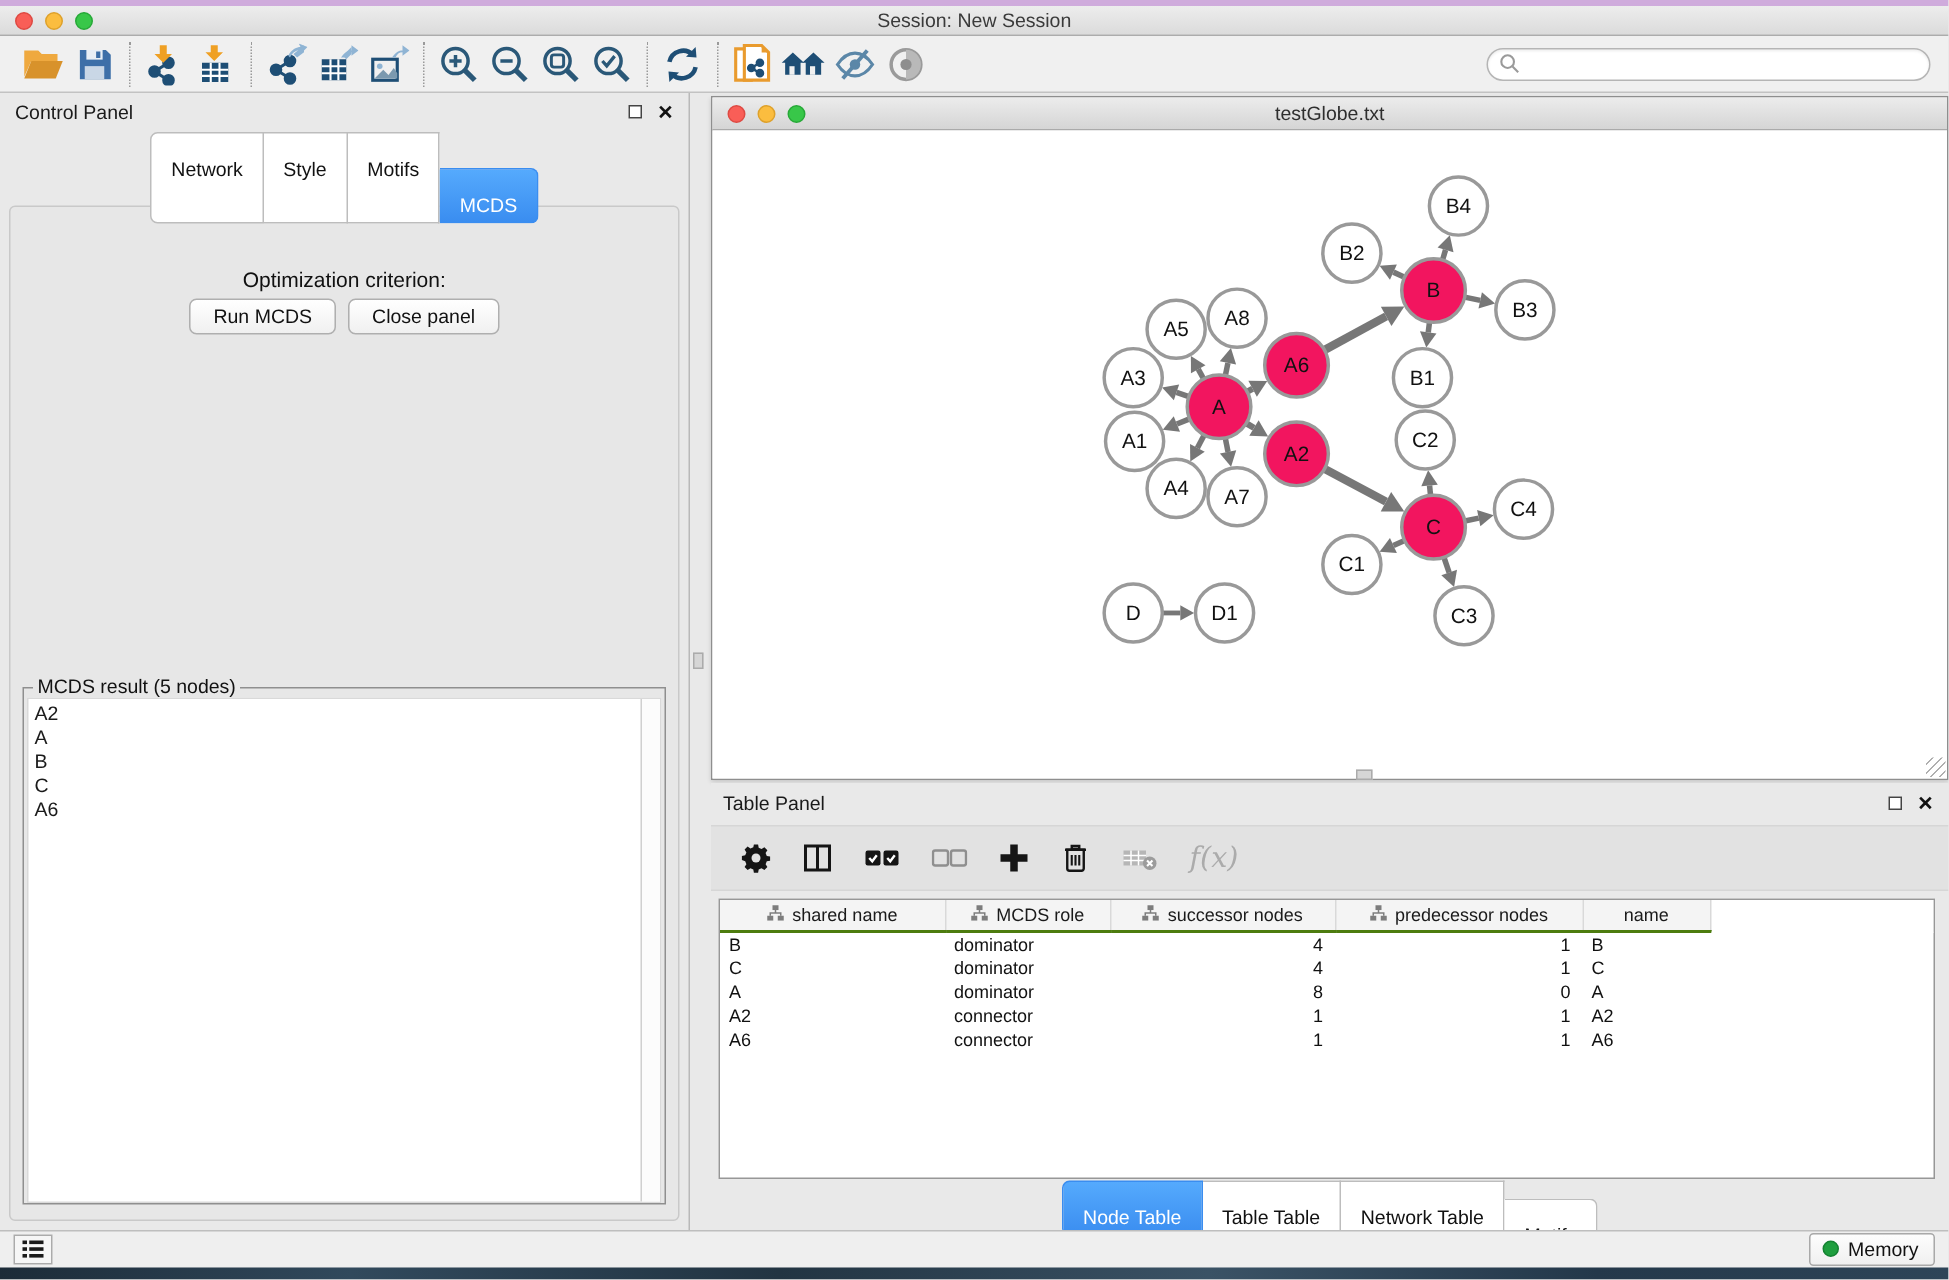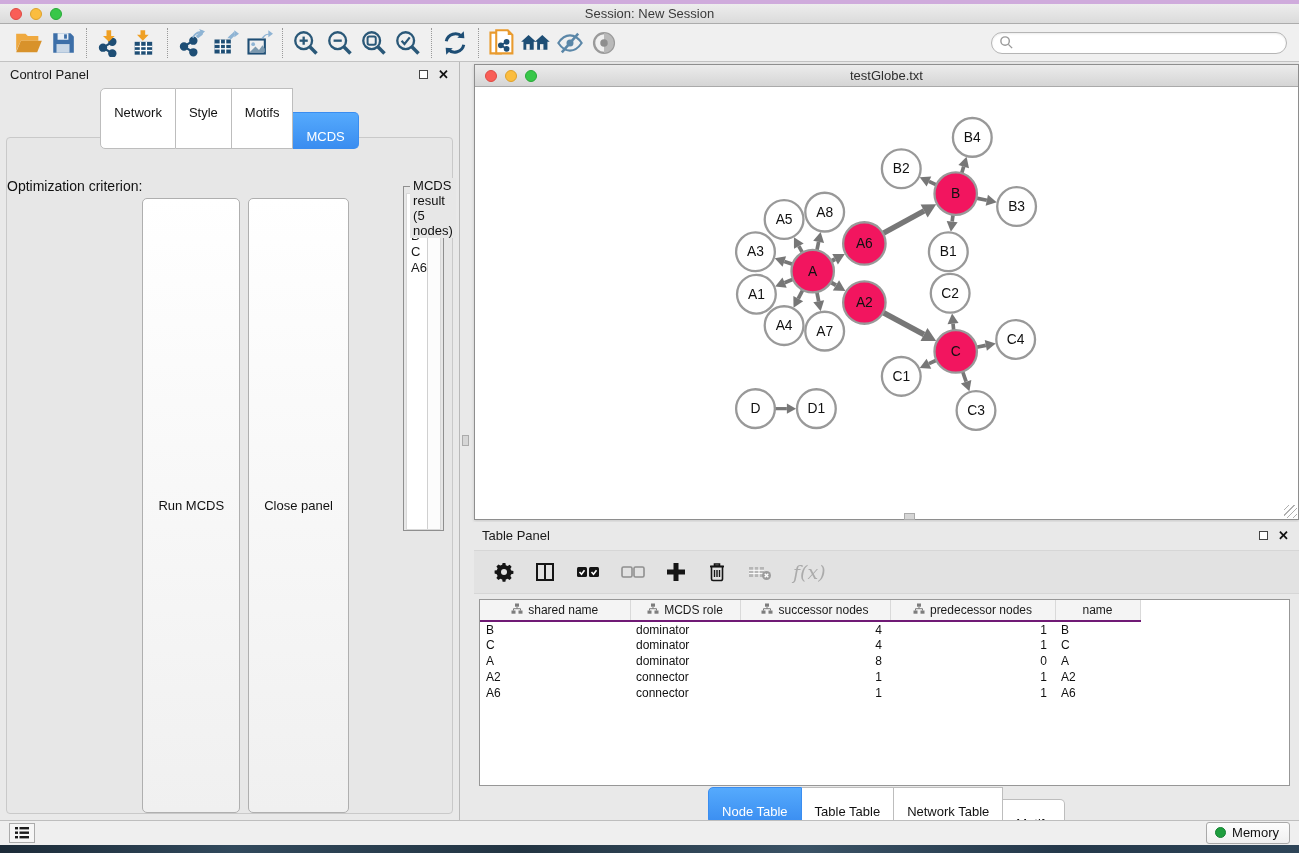--- a/index.html
+++ b/index.html
@@ -32,26 +32,26 @@
   .panel-header .hdr-icons { margin-left:auto; display:flex; align-items:center; gap:10px; }
   .float-ic { width:9px; height:9px; border:1.5px solid #444; display:inline-block; background:#fff; }
   .close-ic { font-size:13px; font-weight:bold; color:#111; line-height:1; }
 
   .tabs-row { display:flex; justify-content:center; margin-top:3px; position:relative; z-index:2; }
   .seg-tab { background:#fff; border:1px solid #BDBDBD; border-left:none; padding:16px 13px 4px; font-size:13px; color:#111; }
   .seg-tab:first-child { border-left:1px solid #BDBDBD; border-radius:5px 0 0 5px; }
   .seg-tab:last-child { border-radius:0 5px 5px 0;margin-top:24px; }
   .seg-tab.active { background:linear-gradient(#55AAFD,#3A8DF0); border-color:#3A8DF0; color:#fff; }
 
-  .cp-content { flex:1; margin:-12px 6px 6px 6px; border:1px solid #C9C9C9; border-radius:4px; background:#E7E7E7; padding-top:40px; display:flex; flex-direction:row; }
+  .cp-content { flex:1; margin:-12px 6px 6px 6px; border:1px solid #C9C9C9; border-radius:4px; background:#E7E7E7; padding-top:40px; display:flex; flex-direction:column; }
   .opt-label { text-align:center; font-size:14px; color:#111; }
   .dropdown { margin:13px auto 0; width:308px; height:26px; background:#fff; border:1px solid #A6A6A6; border-radius:4px; display:flex; align-items:center; box-shadow:0 1px 0 rgba(255,255,255,.6); }
   .dropdown .dd-text { flex:1; padding-left:8px; font-size:13px; color:#111; white-space:nowrap; }
   .dd-stepper { width:23px; height:22px; margin:1px 1px 1px 0; border-radius:3px; background:linear-gradient(#6FB5FD,#3D8FF2); display:flex; flex-direction:column; align-items:center; justify-content:center; gap:1px; }
-  .btn-row { display:flex; justify-content:center; gap:8px; margin-top:20px; }
+  .btn-row { display:flex; justify-content:center; gap:8px; margin-top:5px; }
   .mac-btn { background:linear-gradient(#FFFFFF,#F0F0F0); border:1px solid #AFAFAF; border-radius:5px; padding:3px 15px 4px; font-size:13px; color:#111; font-family:"Liberation Sans",sans-serif; }
 
   .result-box { margin:8px 8px 10px 8px; height:345px; border:1px solid #8f8f8f; position:relative; padding:4px 0 2px 0; background:#E7E7E7; }
   .result-legend { position:absolute; top:-9px; left:6px; background:#E7E7E7; padding:0 3px; font-size:13px; color:#111; }
   .result-list { background:#fff; height:100%; margin:2px 2px 2px 2px; border:1px solid #D9D9D9; display:flex; }
   .result-items { flex:1; padding:2px 0 0 4px; font-size:13px; line-height:16px; }
   .result-scroll { width:13px; border-left:1px solid #D0D0D0; background:#FCFCFC; }
 
   
   .right-area { flex:1; position:relative; background:#E9E9E9; }
@@ -66,21 +66,21 @@
   .grip { position:absolute; right:1px; bottom:1px; width:13px; height:13px; background:repeating-linear-gradient(135deg, transparent 0 3px, #AFAFAF 3px 4px); }
 
   
   .table-panel { position:absolute; left:14px; top:460px; right:0; bottom:0; background:#E9E9E9; display:flex; flex-direction:column; }
   .tp-header { display:flex; align-items:center; padding:6px 10px 2px 8px;text-align:right; }
   .tp-toolbar { margin-top:5px; background:#E2E2E2; border-top:1px solid #D6D6D6; border-bottom:1px solid #D6D6D6; height:44px; display:flex; align-items:center; gap:21px; padding-left:20px; }
   .tp-tb-btn { display:flex; align-items:center; justify-content:center; }
   .fx-label { font-family:"DejaVu Serif", serif; font-style:italic; font-size:19px; color:#ABABAB; }
   .table-wrap { flex:1; margin:5px 9px 4px 5px; border:1px solid #979797; background:#fff; overflow:hidden; }
   table.data { border-collapse:collapse; table-layout:fixed; width:100%; font-size:12px; }
-  table.data th { background:#F4F4F4; border-bottom:2px solid #701a75; border-right:1px solid #D9D9D9; font-weight:normal; height:21px; text-align:center; color:#1a1a1a; }
+  table.data th { background:#F4F4F4; border-bottom:2px solid #4d7c0f; border-right:1px solid #D9D9D9; font-weight:normal; height:21px; text-align:center; color:#1a1a1a; }
   table.data th .th-inner { display:flex; align-items:center; justify-content:center; gap:5px; }
   table.data td { height:16px; padding:0 8px 0 6px; color:#111; }
   table.data td.num { text-align:right; }
   .tp-tabs { height:30px; display:flex; justify-content:center; align-items:center; flex:none; }
 
   
   .statusbar { position:absolute; left:0; right:0; bottom:8px; height:25px; background:#EFEFEF; border-top:1px solid #BEBEBE; display:flex; align-items:center; padding:0 9px; }
   .list-btn { width:26px; height:20px; border:1px solid #ABABAB; background:#F6F6F6; display:flex; align-items:center; justify-content:center; }
   .memory-btn { margin-left:auto; display:flex; align-items:center; gap:6px; border:1px solid #A9A9A9; border-radius:3px; background:linear-gradient(#FDFDFD,#F0F0F0); padding:2px 10px 3px 8px; font-size:13px; color:#111; }
   .mem-dot { width:11px; height:11px; border-radius:50%; background:#1E9E3E; border:1px solid #158232; }

